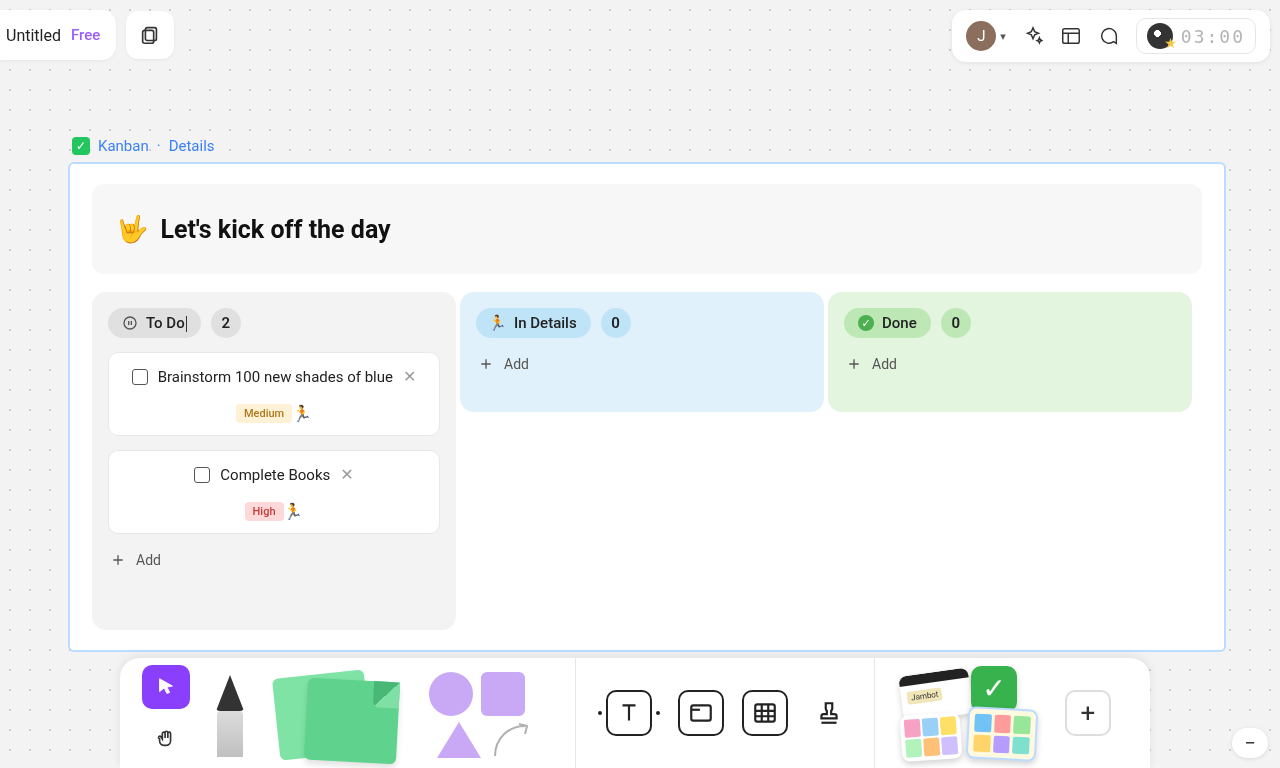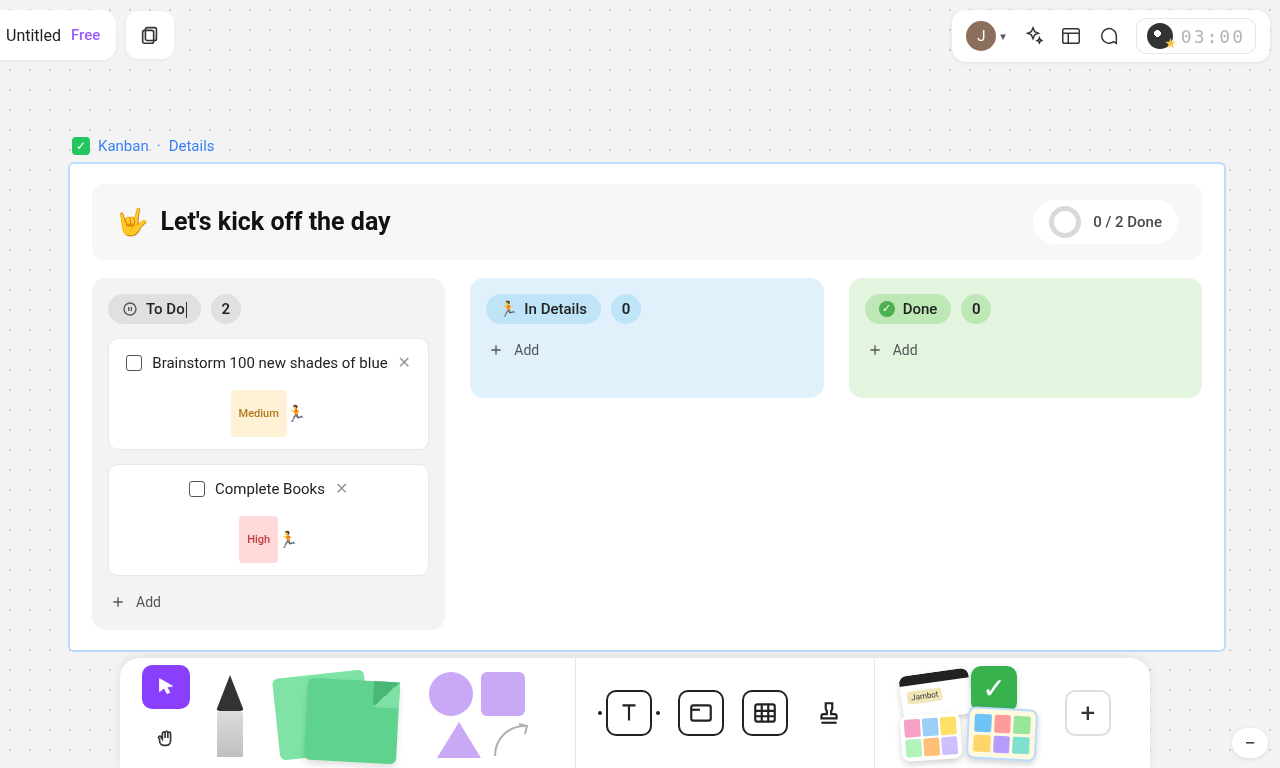--- a/index.html
+++ b/index.html
@@ -81,21 +81,21 @@
   .done-pill {
     display:flex; align-items:center; gap:12px;
     background:#fff; border-radius:24px; padding:6px 16px;
   }
   .done-spinner {
     width:32px; height:32px; border-radius:50%;
     border:5px solid #d9d9d9;
   }
   .done-text { color:#4a4a4a; font-size:15px; font-weight:500; }
 
-  .columns { display:flex; gap:25px; flex:1; }
+  .columns { display:flex; gap:4px; flex:1; }
   .col {
     width:364px; border-radius:14px; padding:16px;
     display:flex; flex-direction:column; gap:14px;
   }
   .col.todo { background:#f3f3f3; }
   .col.progress { background:#e1f1fb; }
   .col.done { background:#e3f4df; }
 
   .col-head { display:flex; align-items:center; gap:10px; }
   .col-chip {
@@ -127,21 +127,21 @@
     background:#fff; border-radius:10px; padding:14px 14px 12px;
     border:1px solid #e8e8e8;
     display:flex; flex-direction:column; gap:18px;align-items:center;
   }
   .card-top { display:flex; align-items:center; gap:10px; }
   .cbox { width:16px; height:16px; border:1.5px solid #555; border-radius:3px; flex-shrink:0; }
   .card-title { font-size:15px; color:#222; flex:1; }
   .card-x { color:#999; font-size:16px; }
   .card-bottom { display:flex; align-items:center; justify-content:space-between; }
   .pri {
-    font-size:11px; padding:17px 8px; border-radius:4px; font-weight:500;
+    font-size:11px; padding:3px 8px; border-radius:4px; font-weight:500;
   }
   .pri.medium { background:#fff1d6; color:#b07a1c; }
   .pri.high { background:#ffd9d9; color:#c53c3c; }
   .runner { font-size:16px; color:#222; }
 
   .add-row {
     display:flex; align-items:flex-end; gap:10px;
     color:#555; font-size:14px; padding:4px 2px;
   }
   .add-row .plus { width:16px; height:16px; stroke:#555; }
@@ -282,24 +282,20 @@
   <span class="crumb-sep">·</span>
   <span class="crumb-link">Details</span>
 </div>
 
 <div class="board">
   <div class="board-header">
     <div class="board-title">
       <span class="board-emoji">🤟</span>
       <span>Let's kick off the day</span>
     </div>
-    <div class="done-pill">
-      <div class="done-spinner"></div>
-      <span class="done-text">0 / 2 Done</span>
-    </div>
   </div>
 
   <div class="columns">
 
     <div class="col todo">
       <div class="col-head">
         <div class="col-chip">
           <span class="chip-icon pause">
             <svg viewBox="0 0 24 24" width="16" height="16" fill="none" stroke="#555" stroke-width="2">
                 <circle cx="12" cy="12" r="9"></circle>

